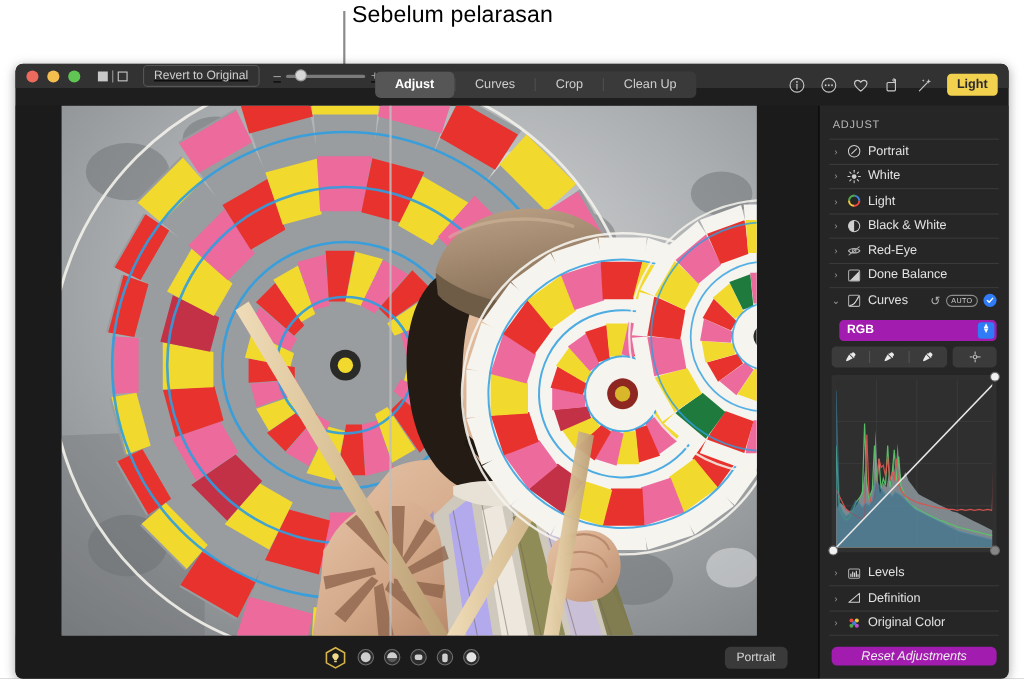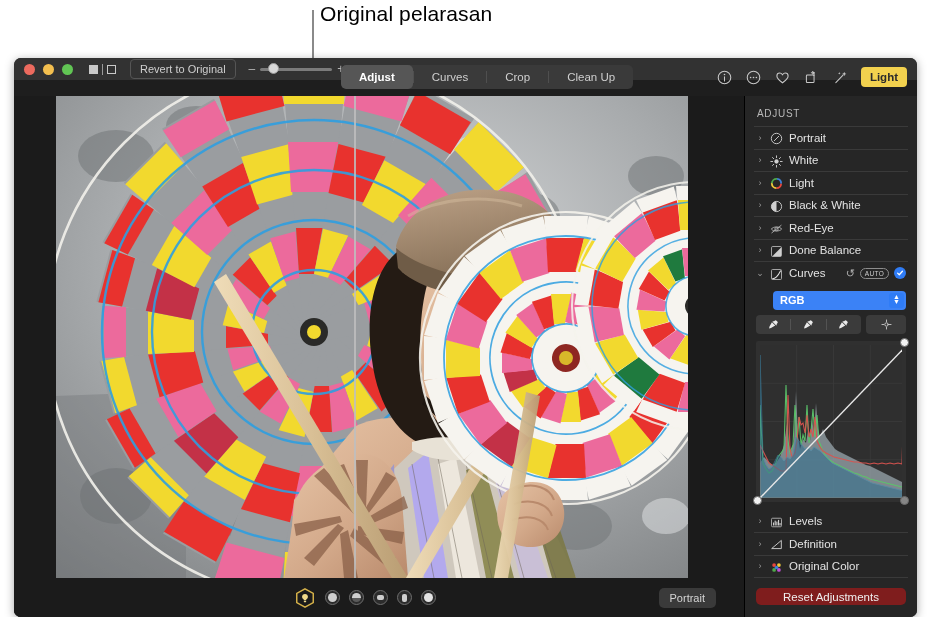--- a/index.html
+++ b/index.html
@@ -29,21 +29,21 @@
     background: #1e1e1e;
     border-radius: 7px;
     overflow: hidden;
     box-shadow: 0 2px 10px rgba(0,0,0,.35);
   }
 
   
   #toolbar {
     position: absolute; left: 0; top: 0; width: 903px; height: 22px;
     background: #323232;
-    display: flex; align-items: center;
+    display: flex; align-items: center; text-decoration: underline;
   }
   .traffic-lights { display: flex; gap: 8px; margin-left: 10px; }
   .tl { width: 11px; height: 11px; border-radius: 50%; }
   .tl.red { background: #ec6a5e; }
   .tl.yellow { background: #f4bf4f; }
   .tl.green { background: #61c554; }
 
   #view-toggle {
     margin-left: 16px; display: flex; align-items: center; gap: 4px;
   }
@@ -157,22 +157,22 @@
     border: 1px solid #8d8d8d; border-radius: 7px;
     font-size: 6.5px; color: #cfcfcf; padding: 1px 4px; letter-spacing: .3px;
   }
   .check-circle {
     width: 12px; height: 12px; border-radius: 50%;
     background: #2f7cf6; display: flex; align-items: center; justify-content: center;
   }
   .check-circle svg { width: 8px; height: 8px; }
 
   #channel-select {
-    margin: 6px 2px 0 19px; height: 19px;
-    background: #3b82f6; border-radius: 4px;
+    margin: 6px 2px 0 9px; height: 19px;
+    background: #a21caf; border-radius: 4px;
     display: flex; align-items: center; justify-content: space-between;
     padding: 0 2px 0 7px;
   }
   #channel-label { font-size: 11px; color: #fff; font-weight: bold; }
   #channel-stepper {
     width: 15px; height: 15px; border-radius: 3px; background: #2f7cf6;
     display: flex; flex-direction: column; align-items: center; justify-content: center;
     color: #fff; line-height: .7; font-size: 7px;
   }
 
@@ -195,29 +195,29 @@
   #curve-inner { position: absolute; inset: 4px; overflow: hidden; background: #2f2f2f; }
   .cp {
     position: absolute; width: 9px; height: 9px; border-radius: 50%;
     border: 1px solid #6b6b6b;
   }
   .cp.white { background: #f2f2f2; }
   .cp.dark { background: #868686; }
 
   #reset-adjustments {
     margin: 10px 2px 0 2px; height: 17px;
-    background: #7f1d1d; border-radius: 5px;
+    background: #a21caf; border-radius: 5px;
     display: flex; align-items: center; justify-content: center;
-    font-size: 11.5px; color: #efefef;
+    font-size: 11.5px; color: #efefef; font-style: italic;
   }
 </style>
 </head>
 <body>
 
-<div id="callout-text">Original pelarasan</div>
+<div id="callout-text">Sebelum pelarasan</div>
 <div id="callout-line"></div>
 
 <div id="app-window">
 
   <div id="toolbar">
     <div class="traffic-lights">
       <div class="tl red"></div>
       <div class="tl yellow"></div>
       <div class="tl green"></div>
     </div>

